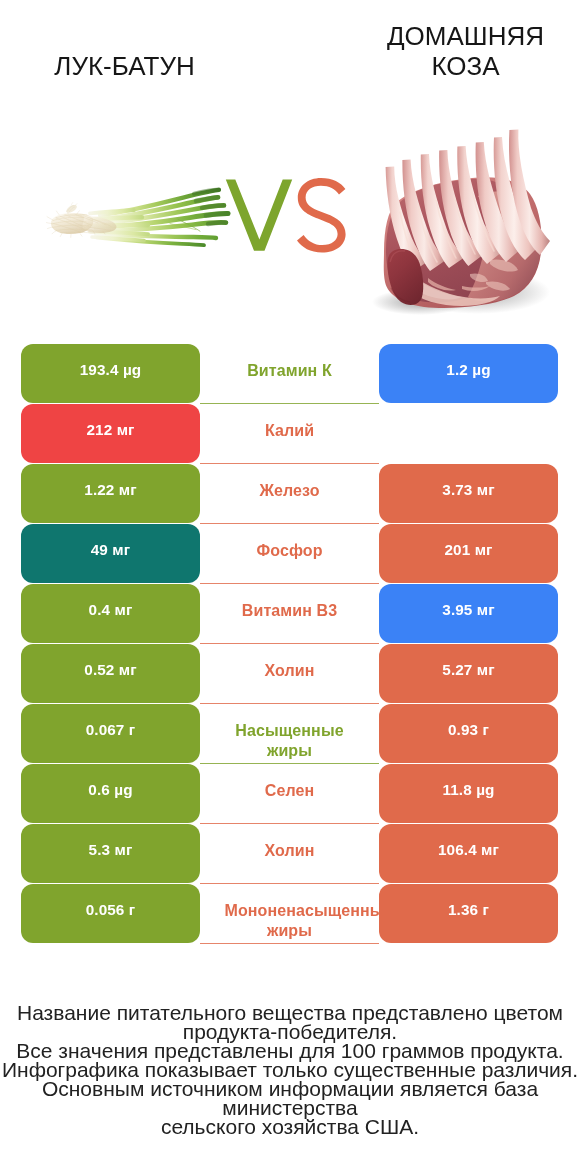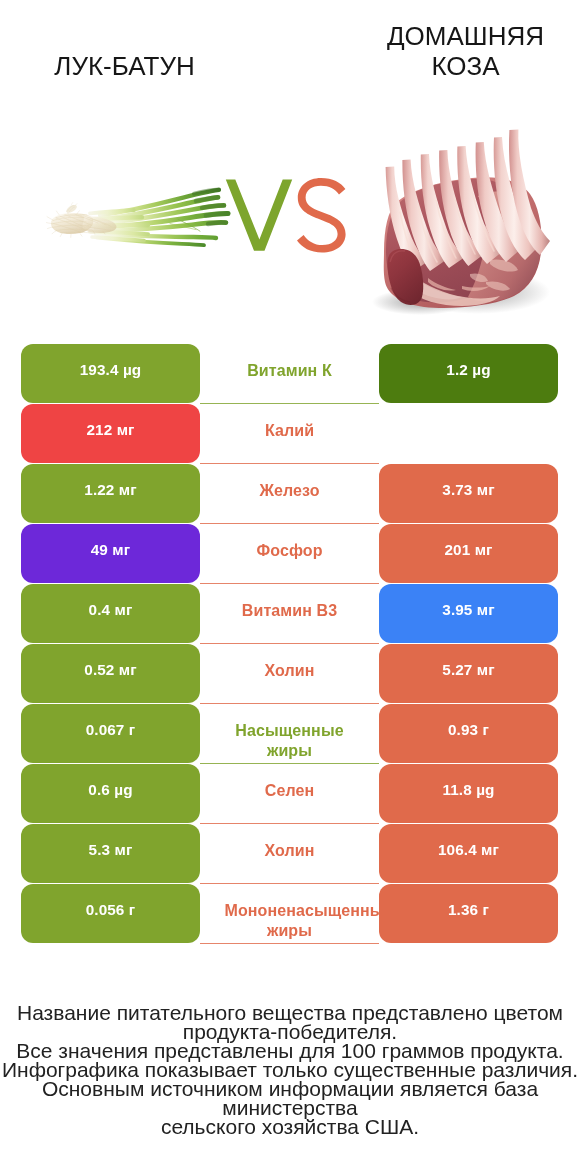--- a/index.html
+++ b/index.html
@@ -294,21 +294,21 @@
 
   <div id="tbl">
       <div class="row">
         <div class="cell cm" style="color: rgb(128, 164, 45);">
           <span>Витамин К</span>
         </div>
         <div class="uline" style="background: rgb(128, 164, 45);"></div>
         <div class="cell cl" style="background: rgb(128, 164, 45);">
           <span>193.4 µg</span>
         </div>
-        <div class="cell cr" style="background: #4d7c0f;">
+        <div class="cell cr" style="background: #3b82f6;">
           <span>1.2 µg</span>
         </div>
       </div>
       <div class="row">
         <div class="cell cm" style="color: rgb(224, 106, 75);">
           <span>Калий</span>
         </div>
         <div class="uline" style="background: rgb(224, 106, 75);"></div>
         <div class="cell cl" style="background: #ef4444;">
           <span>212 мг</span>
@@ -324,21 +324,21 @@
         </div>
         <div class="cell cr" style="background: rgb(224, 106, 75);">
           <span>3.73 мг</span>
         </div>
       </div>
       <div class="row">
         <div class="cell cm" style="color: rgb(224, 106, 75);">
           <span>Фосфор</span>
         </div>
         <div class="uline" style="background: rgb(224, 106, 75);"></div>
-        <div class="cell cl" style="background: #6d28d9;">
+        <div class="cell cl" style="background: #0f766e;">
           <span>49 мг</span>
         </div>
         <div class="cell cr" style="background: rgb(224, 106, 75);">
           <span>201 мг</span>
         </div>
       </div>
       <div class="row">
         <div class="cell cm" style="color: rgb(224, 106, 75);">
           <span>Витамин B3</span>
         </div>

